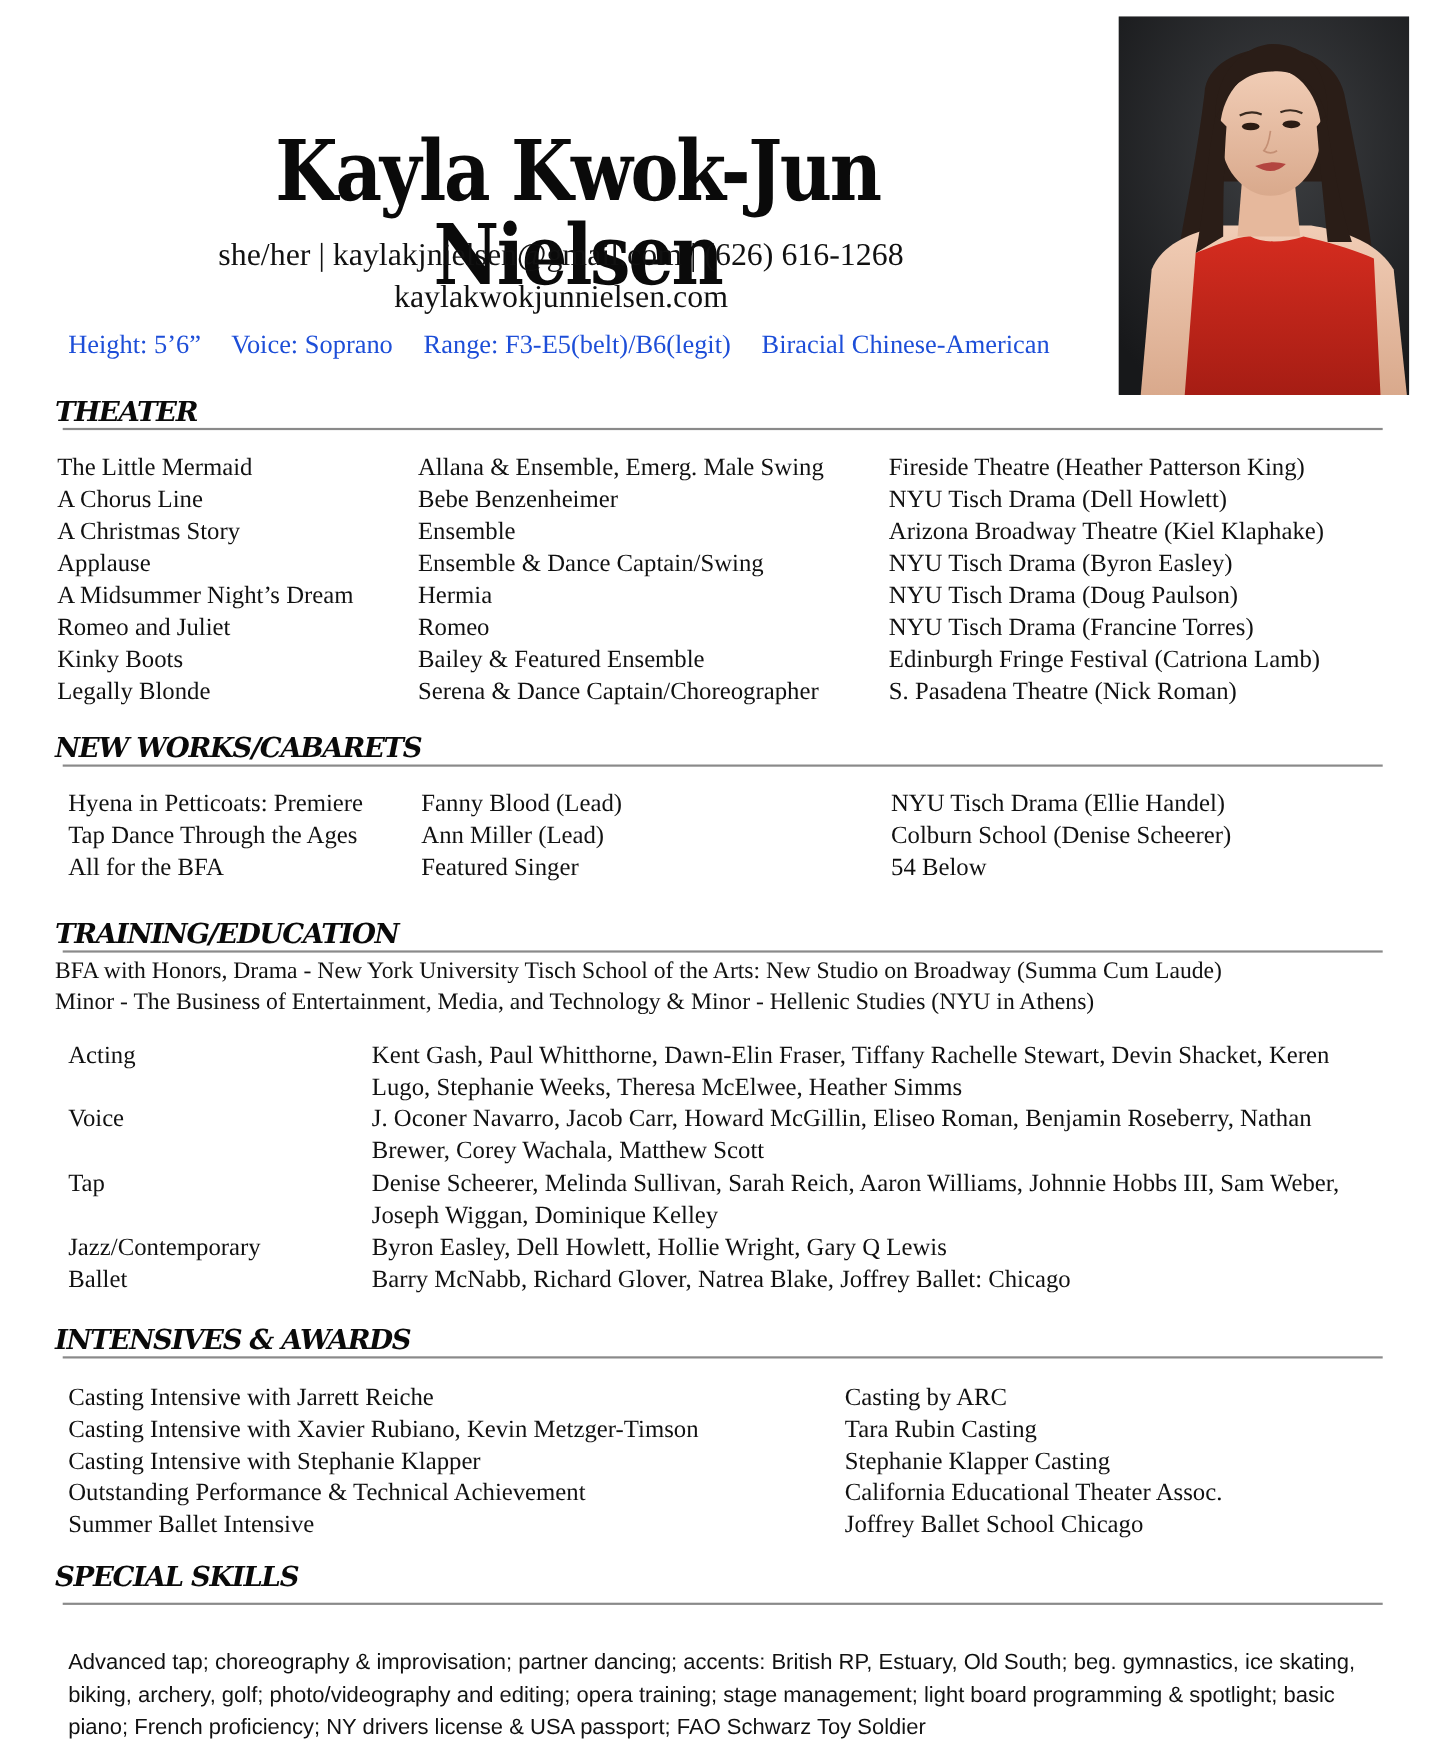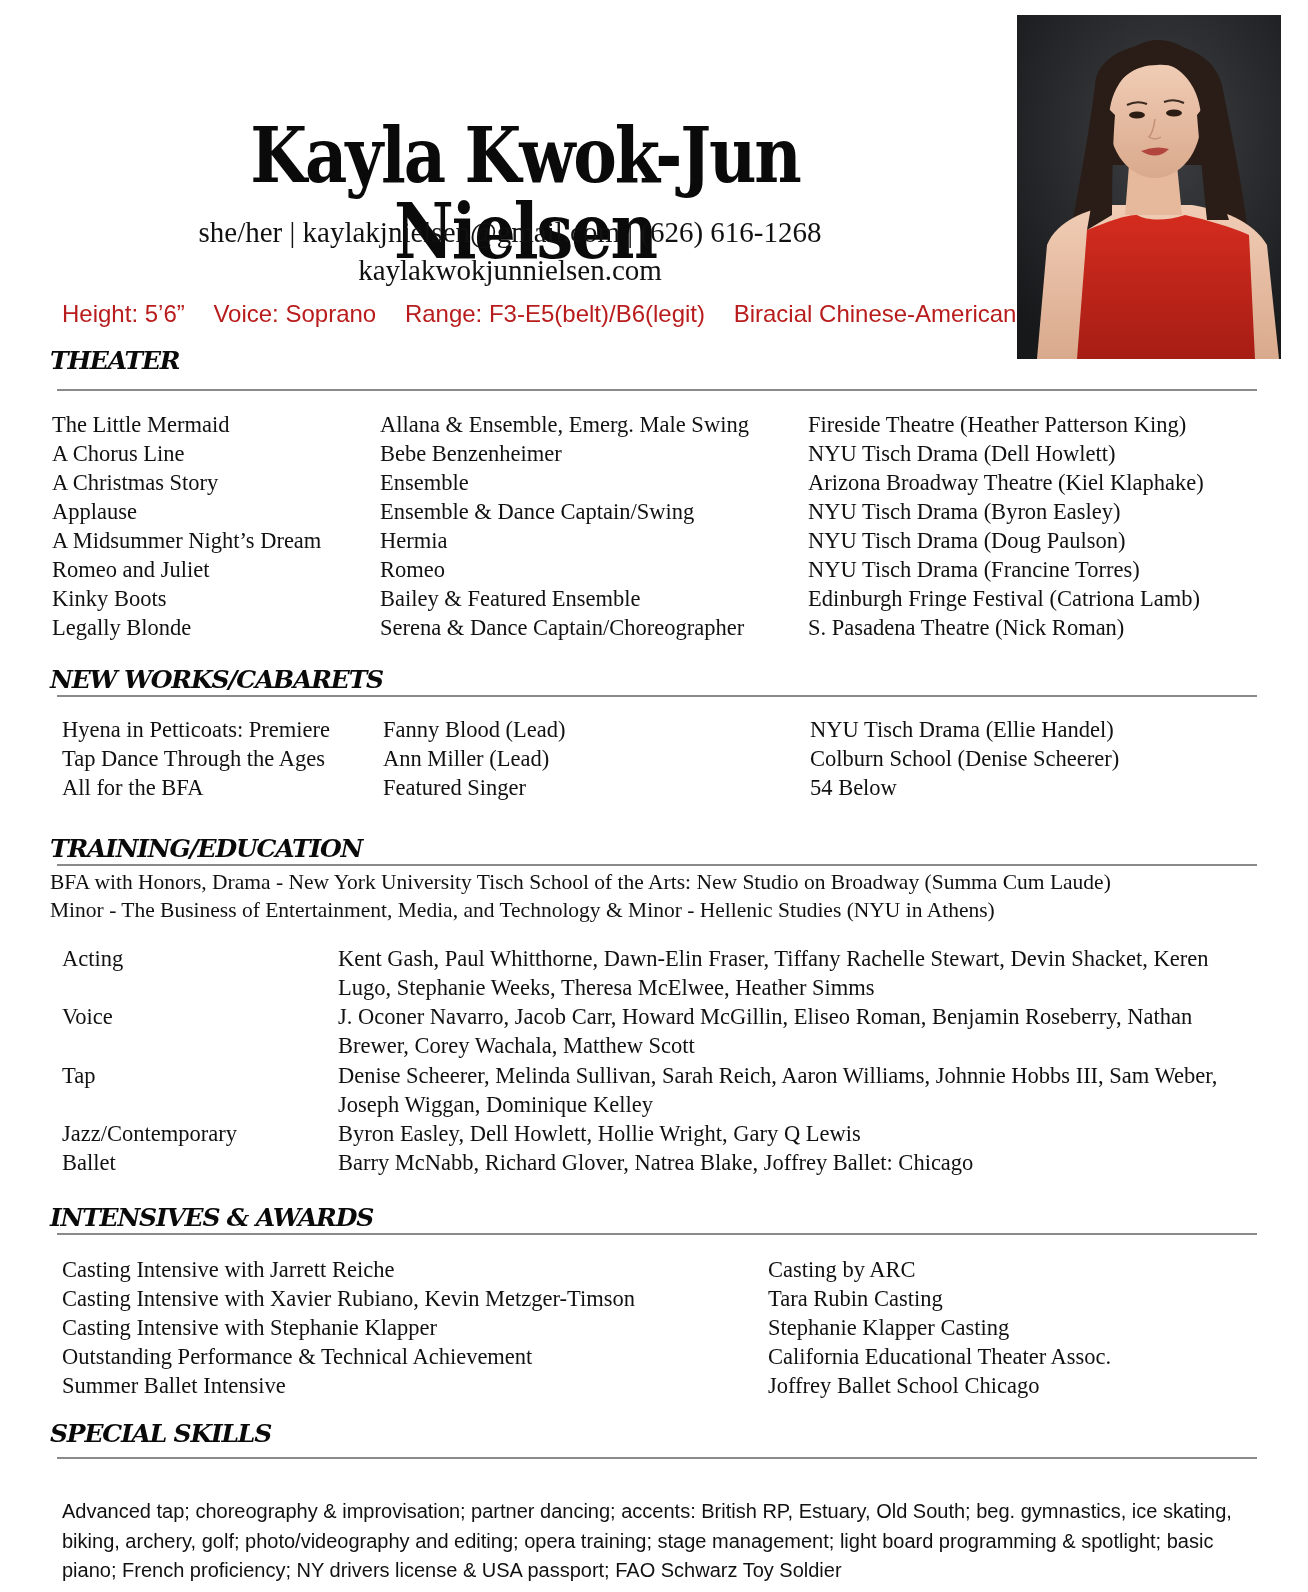--- a/index.html
+++ b/index.html
@@ -40,25 +40,25 @@
       font-size: 29px;
       line-height: 1;
       color: #111;
     }
     .contact.line1 { top: 218px; }
     .contact.line2 { top: 256px; left: 190px; width: 640px; text-align: center; }
     .stats {
       position: absolute;
       left: 62px;
       top: 302px;
-      font-family: Liberation Sans, sans-serif;
+      font-family: Liberation Serif, serif;
       font-size: 24px;
       line-height: 1;
       white-space: nowrap;
-      color: #b91c1c;
+      color: #1d4ed8;
     }
     .stats span { margin-right: 22px; }
     .headshot {
       position: absolute;
       left: 1017px;
       top: 15px;
       width: 264px;
       height: 344px;
       overflow: hidden;
       background: radial-gradient(ellipse at 55% 40%, #3b3d40 0%, #26282a 55%, #1b1c1e 100%);
@@ -187,21 +187,21 @@
     <ellipse cx="157" cy="98" rx="8" ry="3.5" fill="#2b1c14"></ellipse>
     <path d="M110 90 Q120 85 130 89" stroke="#3a2a20" stroke-width="2" fill="none"></path>
     <path d="M147 87 Q157 83 167 88" stroke="#3a2a20" stroke-width="2" fill="none"></path>
 
     <path d="M138 104 Q136 118 132 122 Q138 126 144 122" stroke="#c48f74" stroke-width="1.5" fill="none"></path>
 
     <path d="M124 136 Q138 130 152 134 Q140 146 124 136 Z" fill="#b3453f"></path>
   </svg>
 </div>
 
-<div class="section-title" style="top:348px;">THEATER</div>
+<div class="section-title" style="top:362px;">THEATER</div>
 <div class="rule" style="top:389px;"></div>
 
 <div class="row" style="top:410px; left:0; width:1308px;">
   <span class="col th-c1">The Little Mermaid</span>
   <span class="col th-c2">Allana &amp; Ensemble, Emerg. Male Swing</span>
   <span class="col th-c3">Fireside Theatre (Heather Patterson King)</span>
 </div>
 <div class="row" style="top:439px; left:0; width:1308px;">
   <span class="col th-c1">A Chorus Line</span>
   <span class="col th-c2">Bebe Benzenheimer</span>

